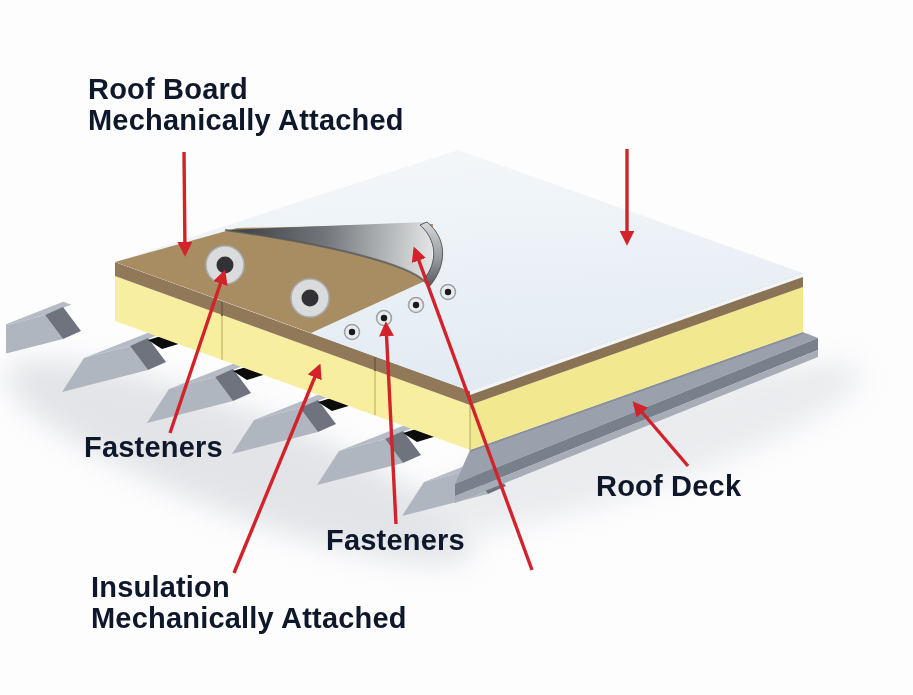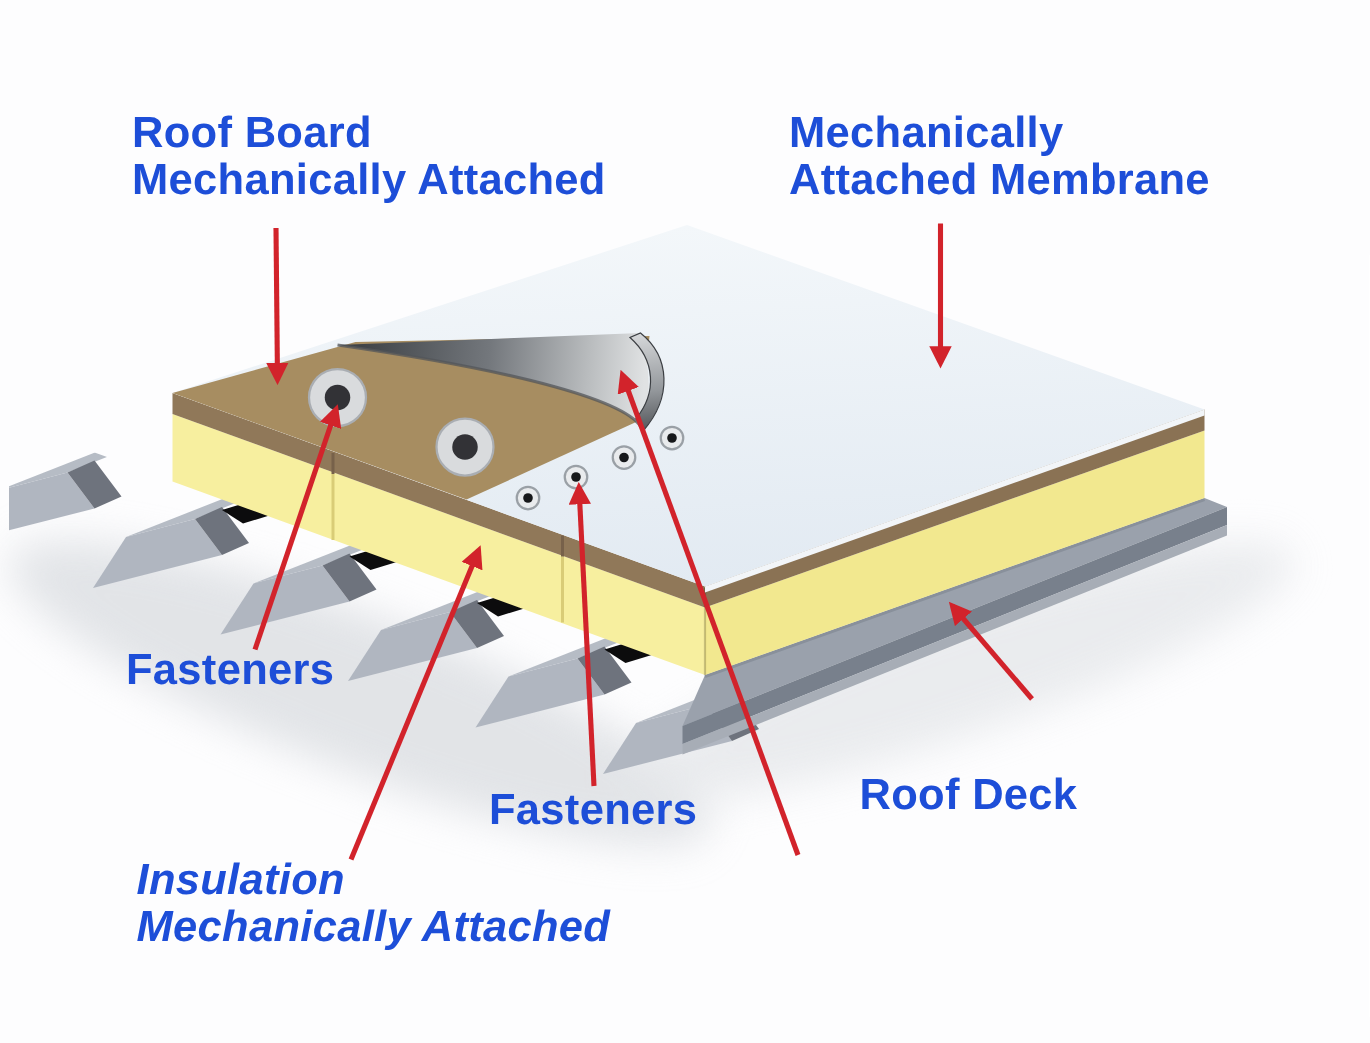--- a/index.html
+++ b/index.html
@@ -4,33 +4,33 @@
 <style>
   html,body{margin:0;padding:0;background:#ffffff;}
   .stage{
     position:relative;width:913px;height:695px;background:#fdfdfe;overflow:hidden;
     font-family:"Liberation Sans",sans-serif;
   }
   .stage svg{position:absolute;left:0;top:0;}
   .label{
     position:absolute;
     font:700 29px/31px "Liberation Sans",sans-serif;
-    color:#1d4ed8;
+    color:#0f172a;
     white-space:pre-line;
     letter-spacing:.2px;
     user-select:none;
   }
   .label.caps{letter-spacing:.4px;}
   #lbl-roof-board{left:88px;top:74px;}
   #lbl-membrane{left:526px;top:74px;}
   #lbl-fasteners-left{left:84px;top:432px;}
   #lbl-fasteners-bottom{left:326px;top:525px;}
-  #lbl-insulation{left:91px;top:572px;font-style:italic;}
+  #lbl-insulation{left:91px;top:572px;}
   #lbl-lap{left:464px;top:571px;}
-  #lbl-roof-deck{left:573px;top:471px;margin-top:44px;}
+  #lbl-roof-deck{left:596px;top:471px;}
 </style>
 </head>
 <body>
 
 <div class="stage">
 
 <svg width="913" height="695" viewBox="0 0 913 695">
   <defs>
     <linearGradient id="memGrad" gradientUnits="userSpaceOnUse" x1="458" y1="150" x2="470" y2="391">
       <stop offset="0" stop-color="#f3f7fa"></stop>
@@ -155,21 +155,19 @@
     <line x1="170" y1="433" x2="224" y2="273" stroke="#d2232b" marker-end="url(#ah)"></line>
     <line x1="234" y1="573" x2="319" y2="367" stroke="#d2232b" marker-end="url(#ah)"></line>
     <line x1="396" y1="524" x2="386" y2="325" stroke="#d2232b" marker-end="url(#ah)"></line>
     <line x1="532" y1="570" x2="415" y2="250" stroke="#d2232b" marker-end="url(#ah)"></line>
     <line x1="688" y1="466" x2="635" y2="404" stroke="#d2232b" marker-end="url(#ah)"></line>
   </g>
 </svg>
 
 <div class="label" id="lbl-roof-board">Roof Board
 Mechanically Attached</div>
-<div class="label" id="lbl-membrane">Mechanically
-Attached Membrane</div>
 <div class="label" id="lbl-fasteners-left">Fasteners</div>
 <div class="label" id="lbl-fasteners-bottom">Fasteners</div>
 <div class="label" id="lbl-insulation">Insulation
 Mechanically Attached</div>
 <div class="label" id="lbl-roof-deck">Roof Deck</div>
 
 </div>
 
 </body></html>

